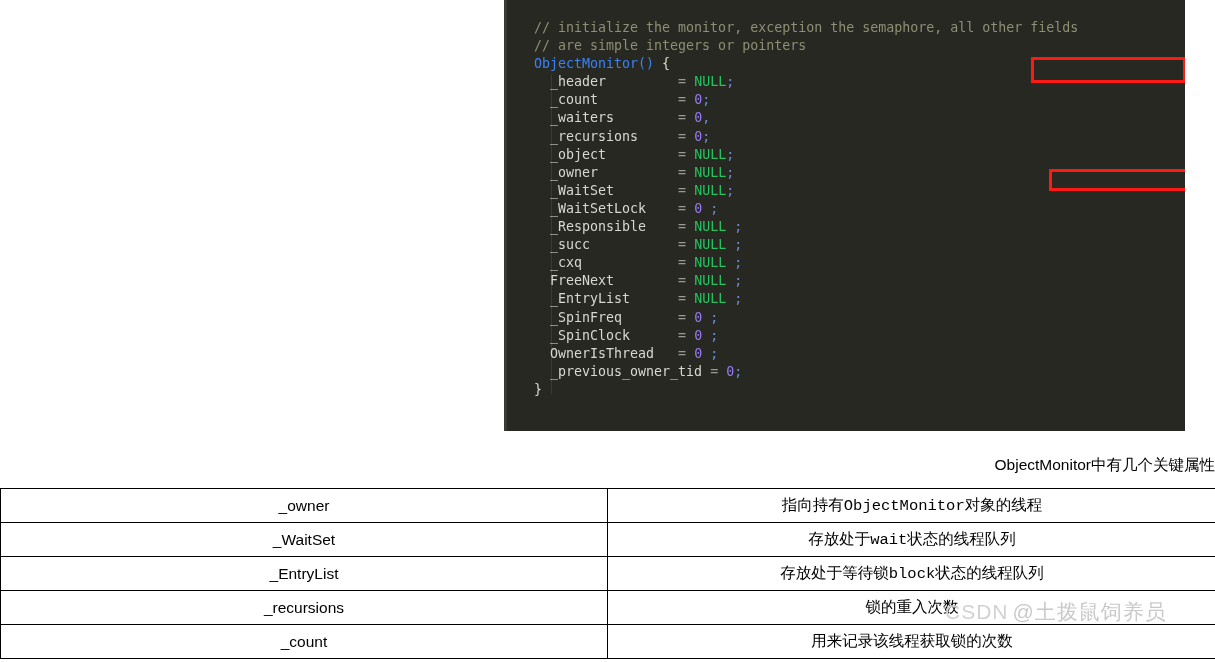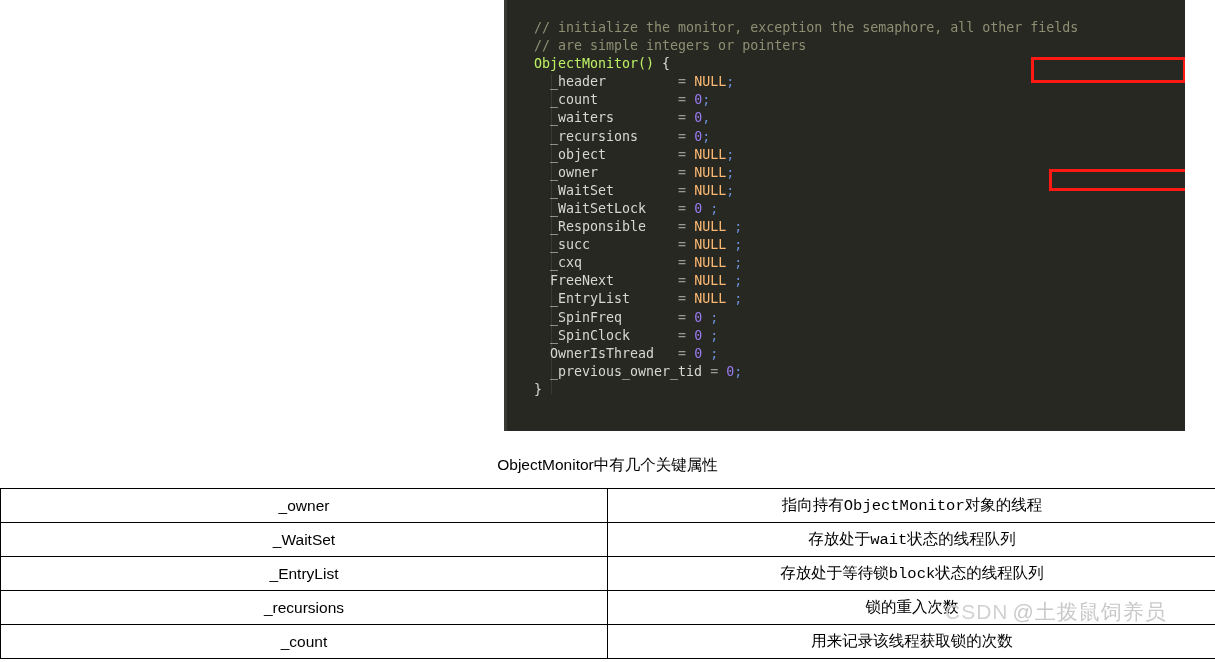--- a/index.html
+++ b/index.html
@@ -39,25 +39,25 @@
     top: 19px;
     font-family: "DejaVu Sans Mono", "Liberation Mono", monospace;
     font-size: 13.3px;
     line-height: 18.1px;
     white-space: pre;
   }
   #code-lines .ln {
     height: 18.1px;
   }
   .tok-comment { color: #8f8f74; }
-  .tok-fn      { color: #bef264; }
+  .tok-fn      { color: #3b82f6; }
   .tok-brace   { color: #d8d8cf; }
   .tok-field   { color: #d8d8d2; text-align: center; }
   .tok-eq      { color: #9a9a90; }
-  .tok-null    { color: #fdba74; margin-top: 36px; }
+  .tok-null    { color: #22c55e; margin-top: 36px; }
   .tok-num     { color: #9b7bf5; }
   .tok-punc    { color: #6a8fd8; }
 
   
   #indent-guide {
     position: absolute;
     left: 47px;
     top: 74px;
     width: 1px;
     height: 320px;
@@ -77,21 +77,21 @@
   #annot-owner {
     left: 545px; top: 169px; width: 229px; height: 22px;
   }
 
   
   #caption {
     position: absolute;
     left: 0;
     top: 455px;
     width: 1215px;
-    text-align: center;
+    text-align: right;
     font-size: 15.5px;
     color: #000000;
     font-family: "Liberation Sans", sans-serif;
   }
 
   
   #attr-table {
     position: absolute;
     left: 0px;
     top: 488px;

